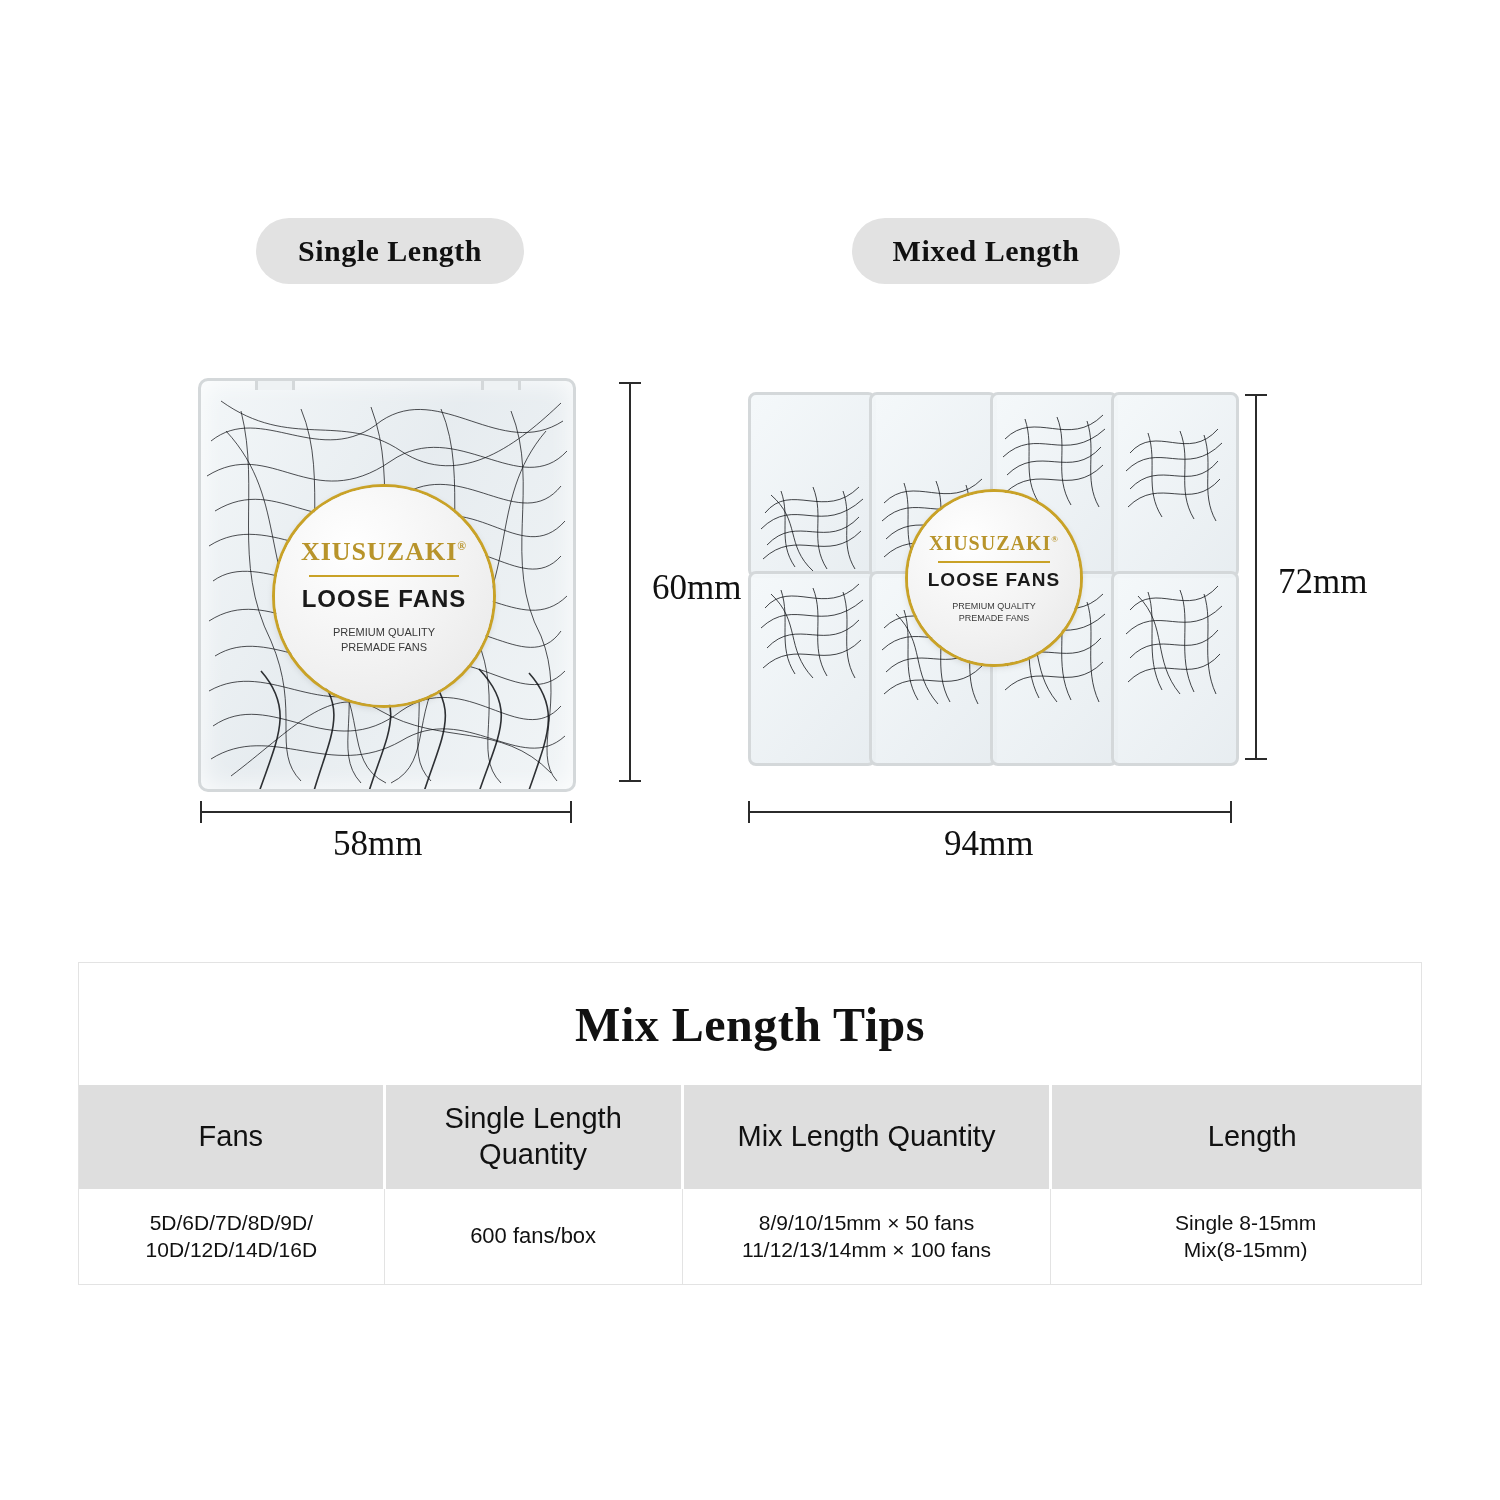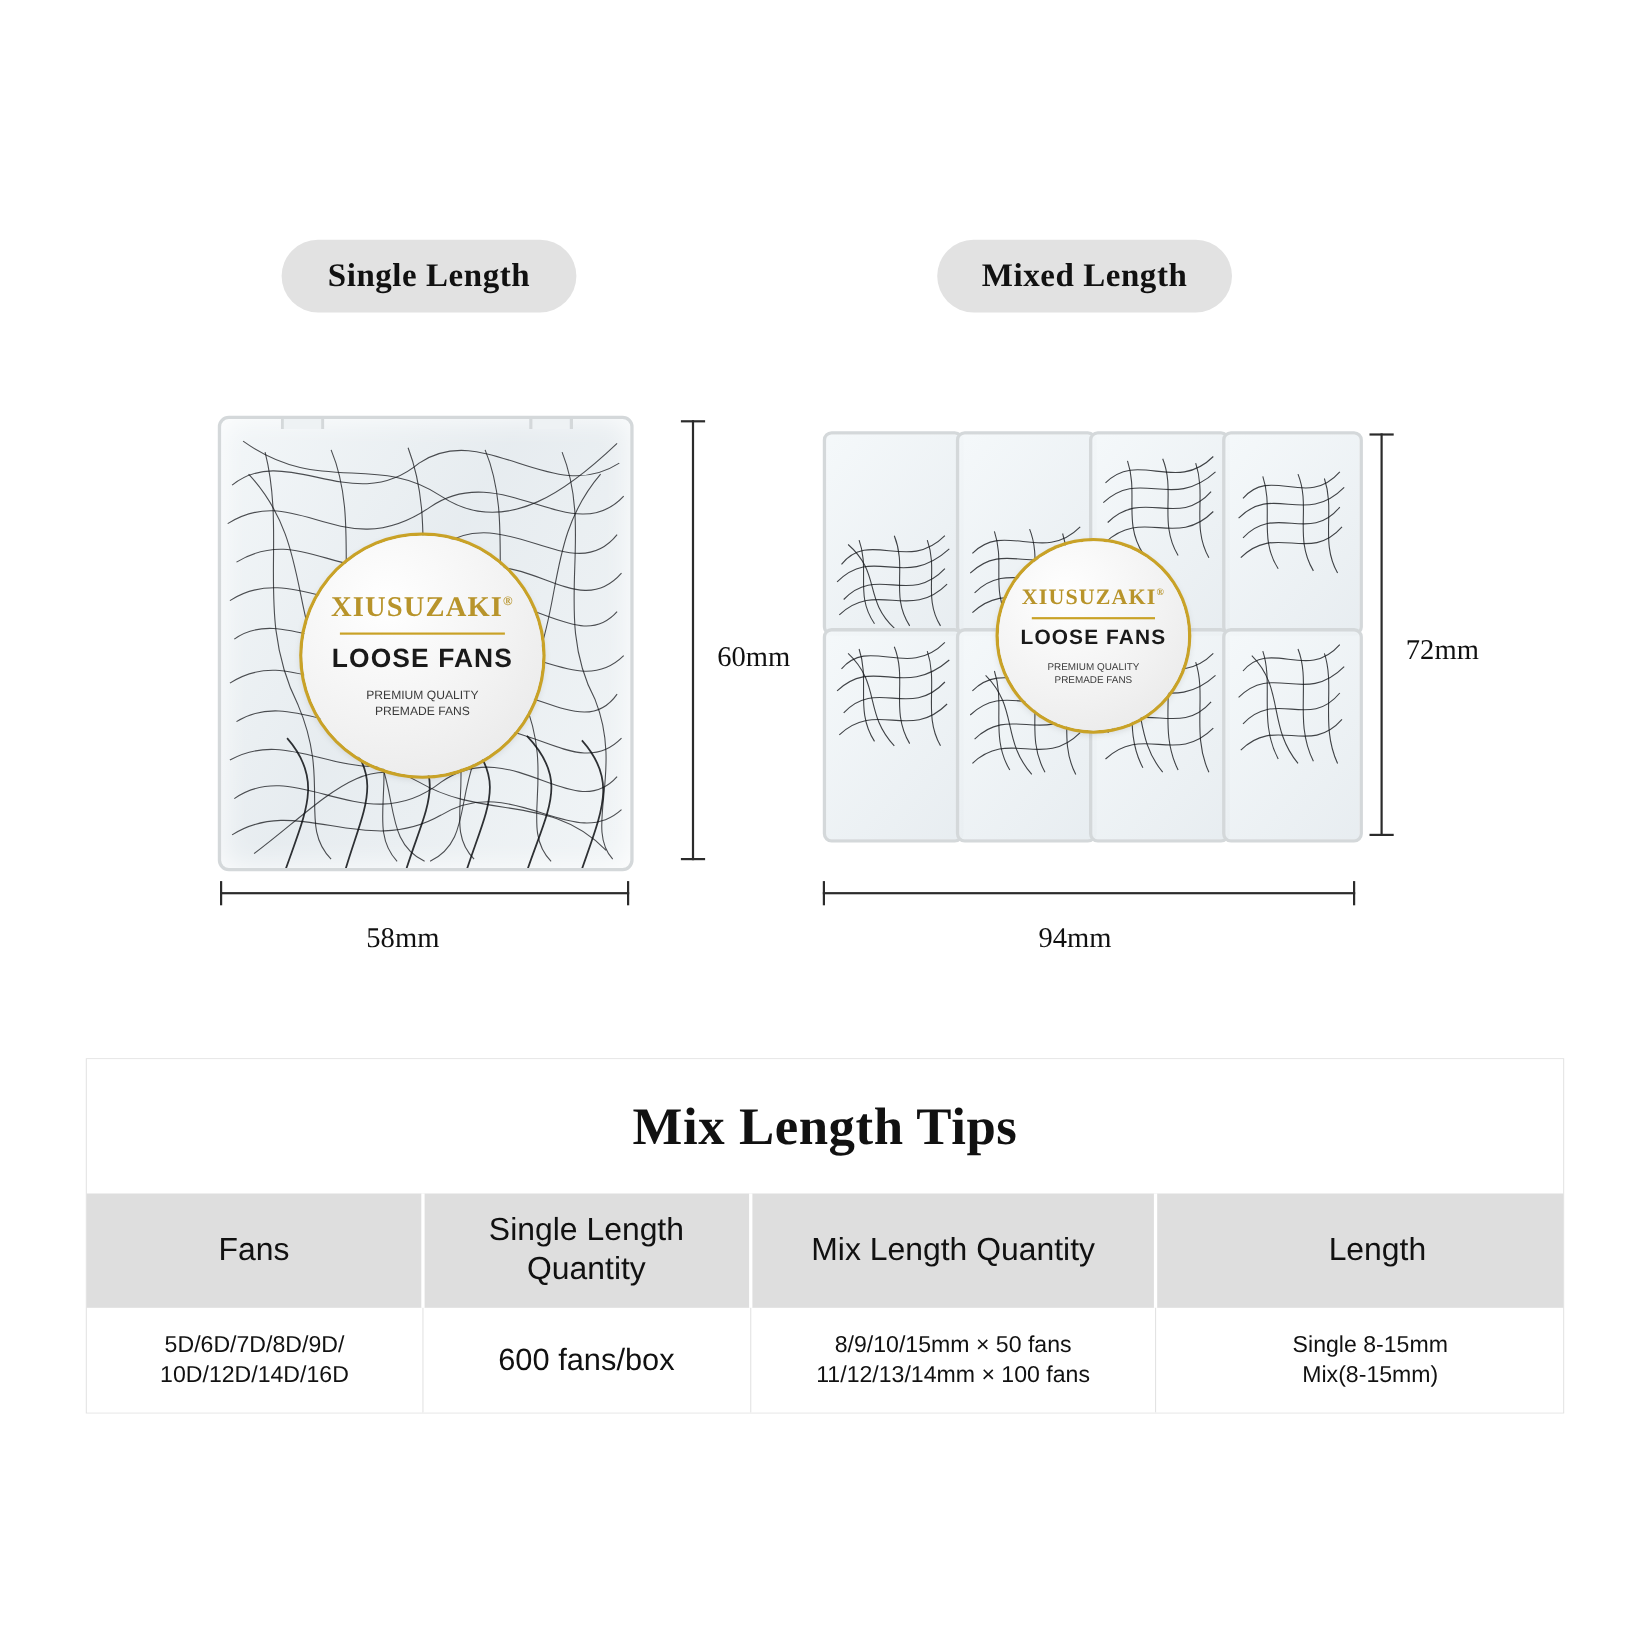--- a/index.html
+++ b/index.html
@@ -121,24 +121,23 @@
   .dim-v .line { position: absolute; left: 50%; top: 0; bottom: 0; width: 2px; background: #2b2b2b; transform: translateX(-50%); }
   .dim-v .cap { position: absolute; left: 50%; width: 22px; height: 2px; background: #2b2b2b; transform: translateX(-50%); }
   .dim-v .cap.t { top: 0; } .dim-v .cap.b { bottom: 0; }
   .dim-h .line { position: absolute; top: 50%; left: 0; right: 0; height: 2px; background: #2b2b2b; transform: translateY(-50%); }
   .dim-h .cap { position: absolute; top: 50%; width: 2px; height: 22px; background: #2b2b2b; transform: translateY(-50%); }
   .dim-h .cap.l { left: 0; } .dim-h .cap.r { right: 0; }
 
   .dim-text {
     position: absolute;
     font-family: "Liberation Serif", serif;
-    font-size: 26px;
+    font-size: 35px;
     color: #111;
     white-space: nowrap;
-    margin-top: 14px;
   }
 
   #dim-60 { left: 618px; top: 382px; width: 24px; height: 400px; }
   #txt-60 { left: 652px; top: 568px; }
   #dim-58 { left: 200px; top: 800px; width: 372px; height: 24px; }
   #txt-58 { left: 333px; top: 824px; }
 
   #dim-72 { left: 1244px; top: 394px; width: 24px; height: 366px; }
   #txt-72 { left: 1278px; top: 562px; }
   #dim-94 { left: 748px; top: 800px; width: 484px; height: 24px; }
@@ -178,21 +177,21 @@
     font-size: 21px;
     color: #111;
     padding: 20px 10px;
     text-align: center;
     line-height: 1.3;
     border-right: 1px solid #e3e3e3;
     background: #fff;
     font-family: "Liberation Sans", sans-serif;
   }
   td:last-child { border-right: none; padding-left: 29px; }
-  td.big { font-size: 28px; }
+  td.big { font-size: 22px; }
   .col1 { width: 23.2%; margin-left: 44px; }
   .col2 { width: 22.5%; }
   .col3 { width: 28.2%; }
   .col4 { width: 26.1%; }
 </style>
 </head>
 <body>
 
 <div class="pill" id="pill-single">
   <span>Single Length</span>

